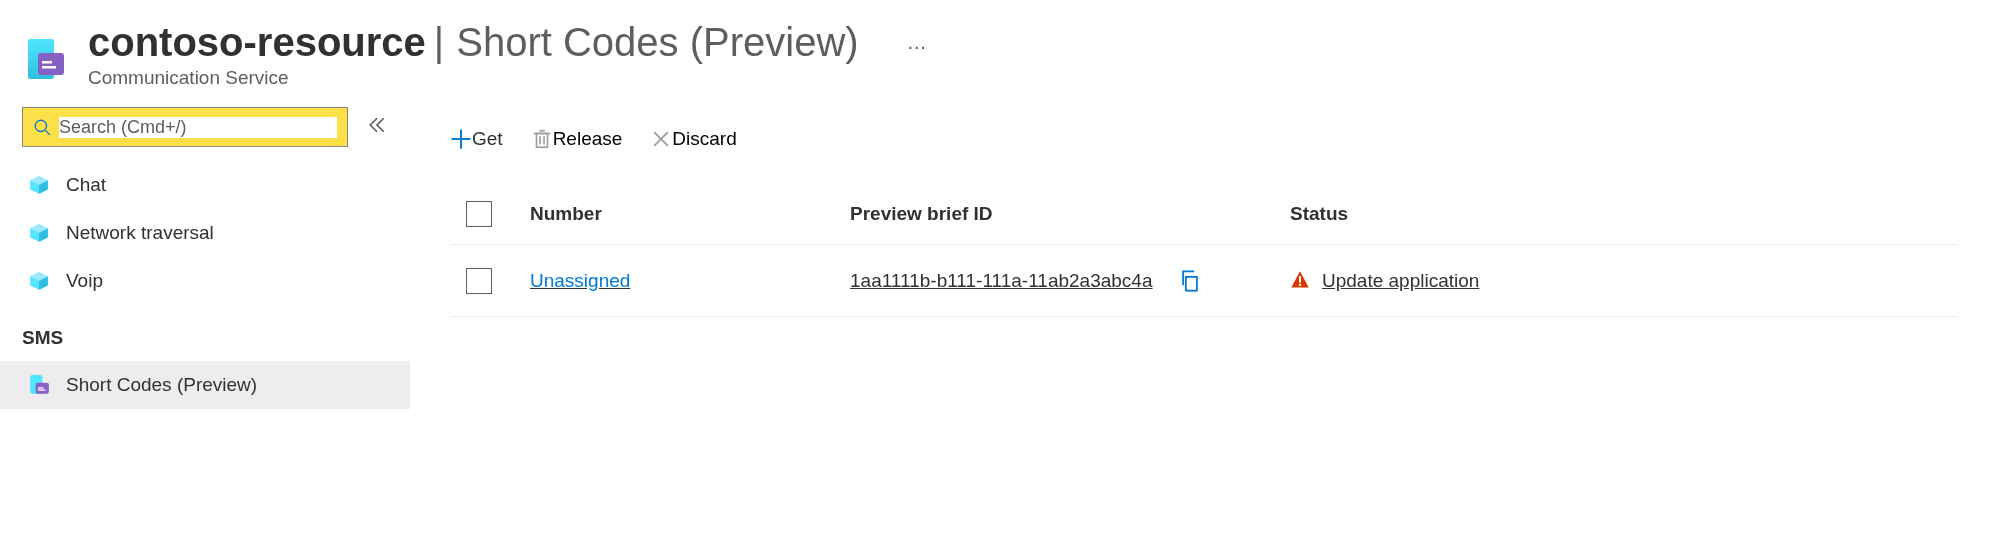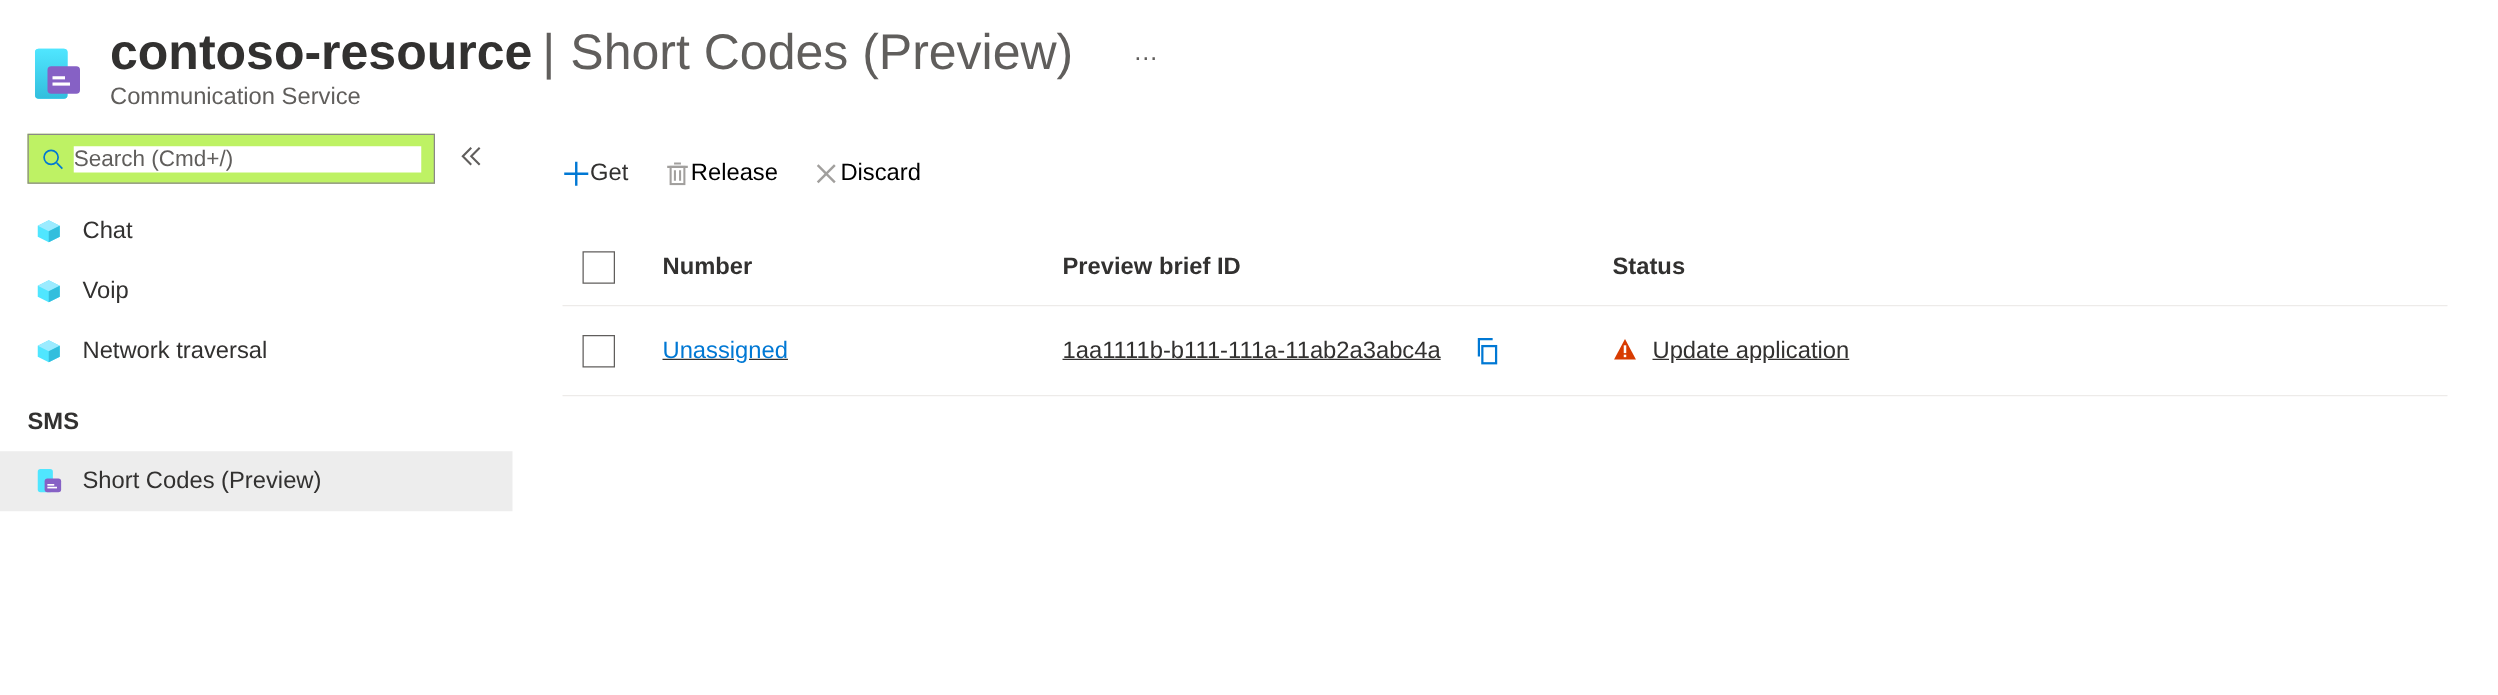--- a/index.html
+++ b/index.html
@@ -87,21 +87,21 @@
       gap: 20px;
       margin-bottom: 14px;
     }
     .search-box {
       display: flex;
       align-items: center;
       border: 1px solid #8a8886;
       height: 40px;
       width: 326px;
       padding: 0 10px;
-      background: #bef264;
+      background: #fde047;
     }
     .search-icon {
       width: 18px;
       height: 18px;
       margin-right: 8px;
       flex-shrink: 0;
     }
     .search-input {
       border: none;
       outline: none;
@@ -298,32 +298,32 @@
       </div>
 
       <div class="nav-item">
         <span class="nav-icon">
           <svg viewBox="0 0 20 20">
               <polygon points="10,2 18,6 18,14 10,18 2,14 2,6" fill="#50e6ff"></polygon>
               <polygon points="10,2 18,6 10,10 2,6" fill="#9cebff"></polygon>
               <polygon points="10,10 18,6 18,14 10,18" fill="#32bedd"></polygon>
             </svg>
         </span>
-        <span class="nav-label">Voip</span>
+        <span class="nav-label">Network traversal</span>
       </div>
 
       <div class="nav-item">
         <span class="nav-icon">
           <svg viewBox="0 0 20 20">
               <polygon points="10,2 18,6 18,14 10,18 2,14 2,6" fill="#50e6ff"></polygon>
               <polygon points="10,2 18,6 10,10 2,6" fill="#9cebff"></polygon>
               <polygon points="10,10 18,6 18,14 10,18" fill="#32bedd"></polygon>
             </svg>
         </span>
-        <span class="nav-label">Network traversal</span>
+        <span class="nav-label">Voip</span>
       </div>
 
       <div class="section-header">SMS</div>
 
       <div class="nav-item selected">
         <span class="nav-icon">
           <svg viewBox="0 0 20 20">
             <rect x="2" y="1" width="11" height="17" rx="2" fill="#50e6ff"></rect>
             <rect x="7" y="8" width="12" height="10" rx="2" fill="#8661c5"></rect>
             <rect x="9" y="12" width="5" height="1.2" fill="#fff"></rect>

